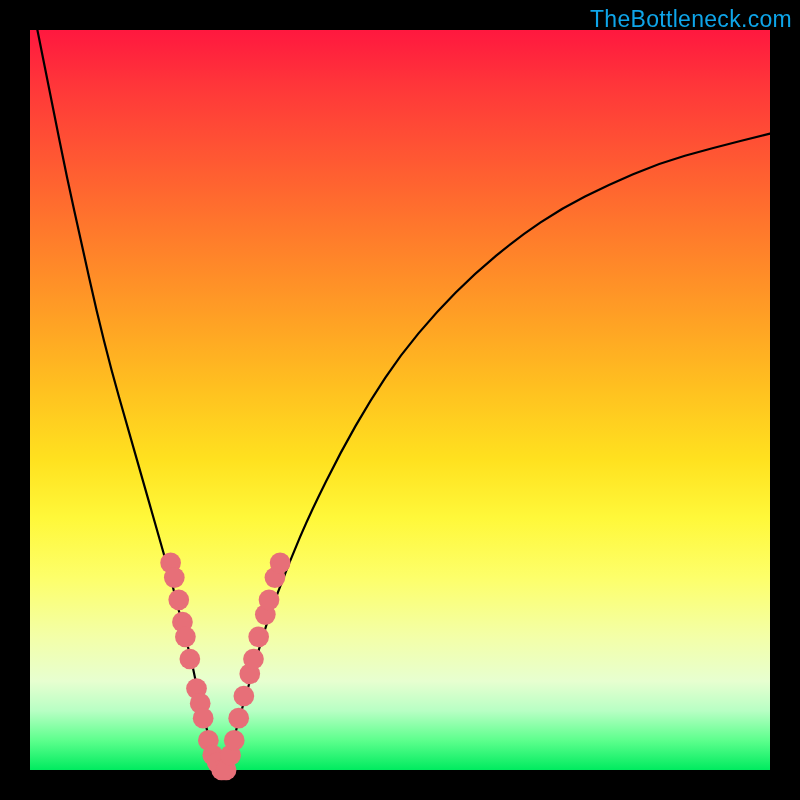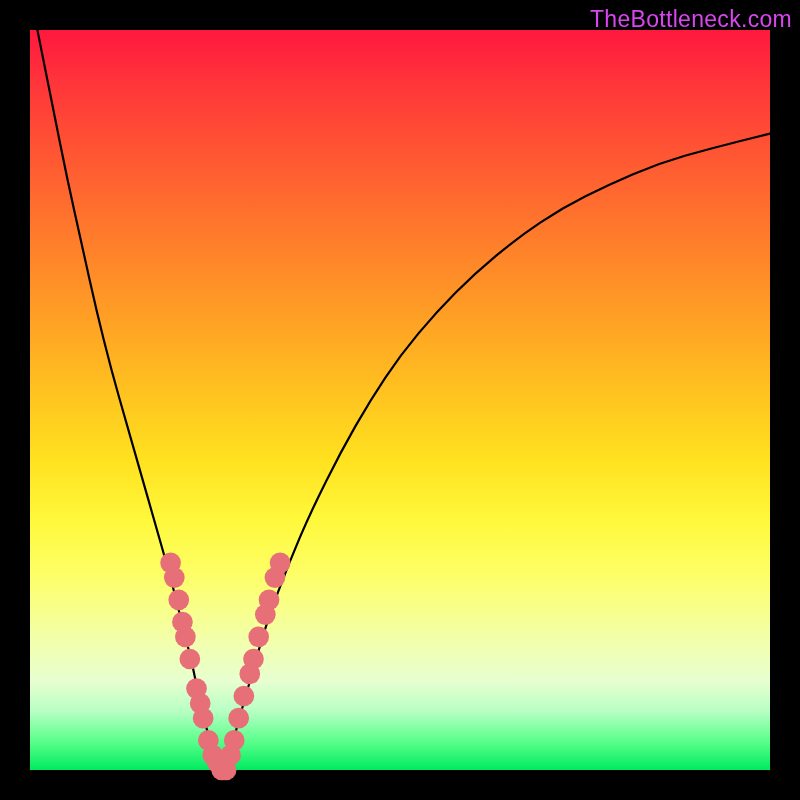--- a/index.html
+++ b/index.html
@@ -41,21 +41,21 @@
       #e7ffd0 88%,
       #b8ffc4 92%,
       #5dff8d 96%,
       #00eb5f 100%
     );
   }
   .watermark {
     position: absolute;
     top: 6px;
     right: 8px;
-    color: #d946ef;
+    color: #0ea5e9;
     font-size: 23px;
     font-weight: 400;
     letter-spacing: 0.3px;
     user-select: none;
   }
   svg.curves {
     position: absolute;
     left: 30px;
     top: 30px;
     width: 740px;

